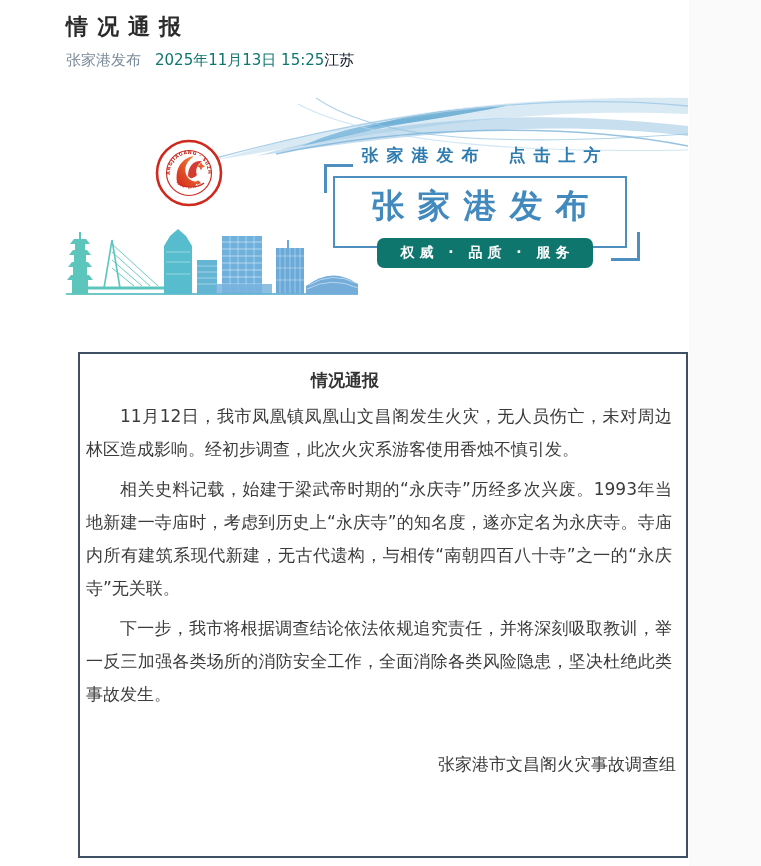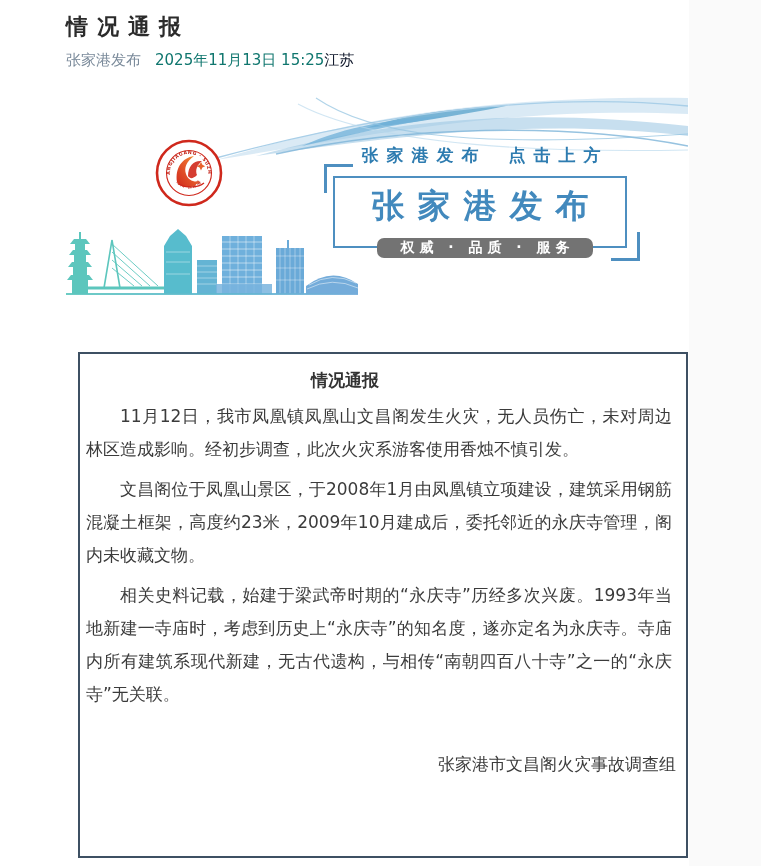--- a/index.html
+++ b/index.html
@@ -28,22 +28,22 @@
   .tagline{
     position:absolute;left:259px;top:52px;width:312px;
     display:flex;justify-content:center;gap:30px;
     color:#2e7cb0;font-weight:700;font-size:17px;
   }
   .tagline span{letter-spacing:8px;margin-right:-8px;}
   .brand-frame{position:absolute;left:267px;top:84px;width:294px;height:72px;border:2px solid #4e8fc0;box-sizing:border-box;}
   .brand{position:absolute;left:267px;top:92px;width:294px;display:flex;justify-content:center;}
   .brand span{font-size:33px;font-weight:700;color:#4289bd;letter-spacing:13px;margin-right:-13px;white-space:nowrap;}
   .slogan-pill{
-    position:absolute;left:311px;top:146px;width:216px;height:20px;
-    background:#737373;border-radius:7px;z-index:2;
+    position:absolute;left:311px;top:146px;width:216px;height:30px;
+    background:#0f766e;border-radius:7px;z-index:2;
     display:flex;align-items:center;justify-content:center;
     color:#fff;font-size:14px;font-weight:700;
   }
   .slogan-pill span{letter-spacing:5px;margin-right:-5px;white-space:nowrap;}
   .bracket-tl{position:absolute;left:258px;top:72px;width:26px;height:26px;border-left:3px solid #4e8fc0;border-top:3px solid #4e8fc0;}
   .bracket-br{position:absolute;left:545px;top:140px;width:26px;height:26px;border-right:3px solid #4e8fc0;border-bottom:3px solid #4e8fc0;}
 
   
   .notice-box{
     position:absolute;left:78px;top:352px;width:610px;height:506px;
@@ -169,17 +169,17 @@
   </div>
   <div class="slogan-pill">
     <span>权威 · 品质 · 服务</span>
   </div>
   <div class="bracket-br"></div>
 </div>
 
 <div class="notice-box">
   <div class="notice-title">情况通报</div>
   <p>11月12日，我市凤凰镇凤凰山文昌阁发生火灾，无人员伤亡，未对周边林区造成影响。经初步调查，此次火灾系游客使用香烛不慎引发。</p>
-  <p>文昌阁位于凤凰山景区，于2008年1月由凤凰镇立项建设，建筑采用钢筋混凝土框架，高度约23米，2009年10月建成后，委托邻近的永庆寺管理，阁内未收藏文物。</p>
   <p>相关史料记载，始建于梁武帝时期的“永庆寺”历经多次兴废。1993年当地新建一寺庙时，考虑到历史上“永庆寺”的知名度，遂亦定名为永庆寺。寺庙内所有建筑系现代新建，无古代遗构，与相传“南朝四百八十寺”之一的“永庆寺”无关联。</p>
+  <p>下一步，我市将根据调查结论依法依规追究责任，并将深刻吸取教训，举一反三加强各类场所的消防安全工作，全面消除各类风险隐患，坚决杜绝此类事故发生。</p>
   <div class="sig">张家港市文昌阁火灾事故调查组</div>
 
 </div>
 
 </body></html>

